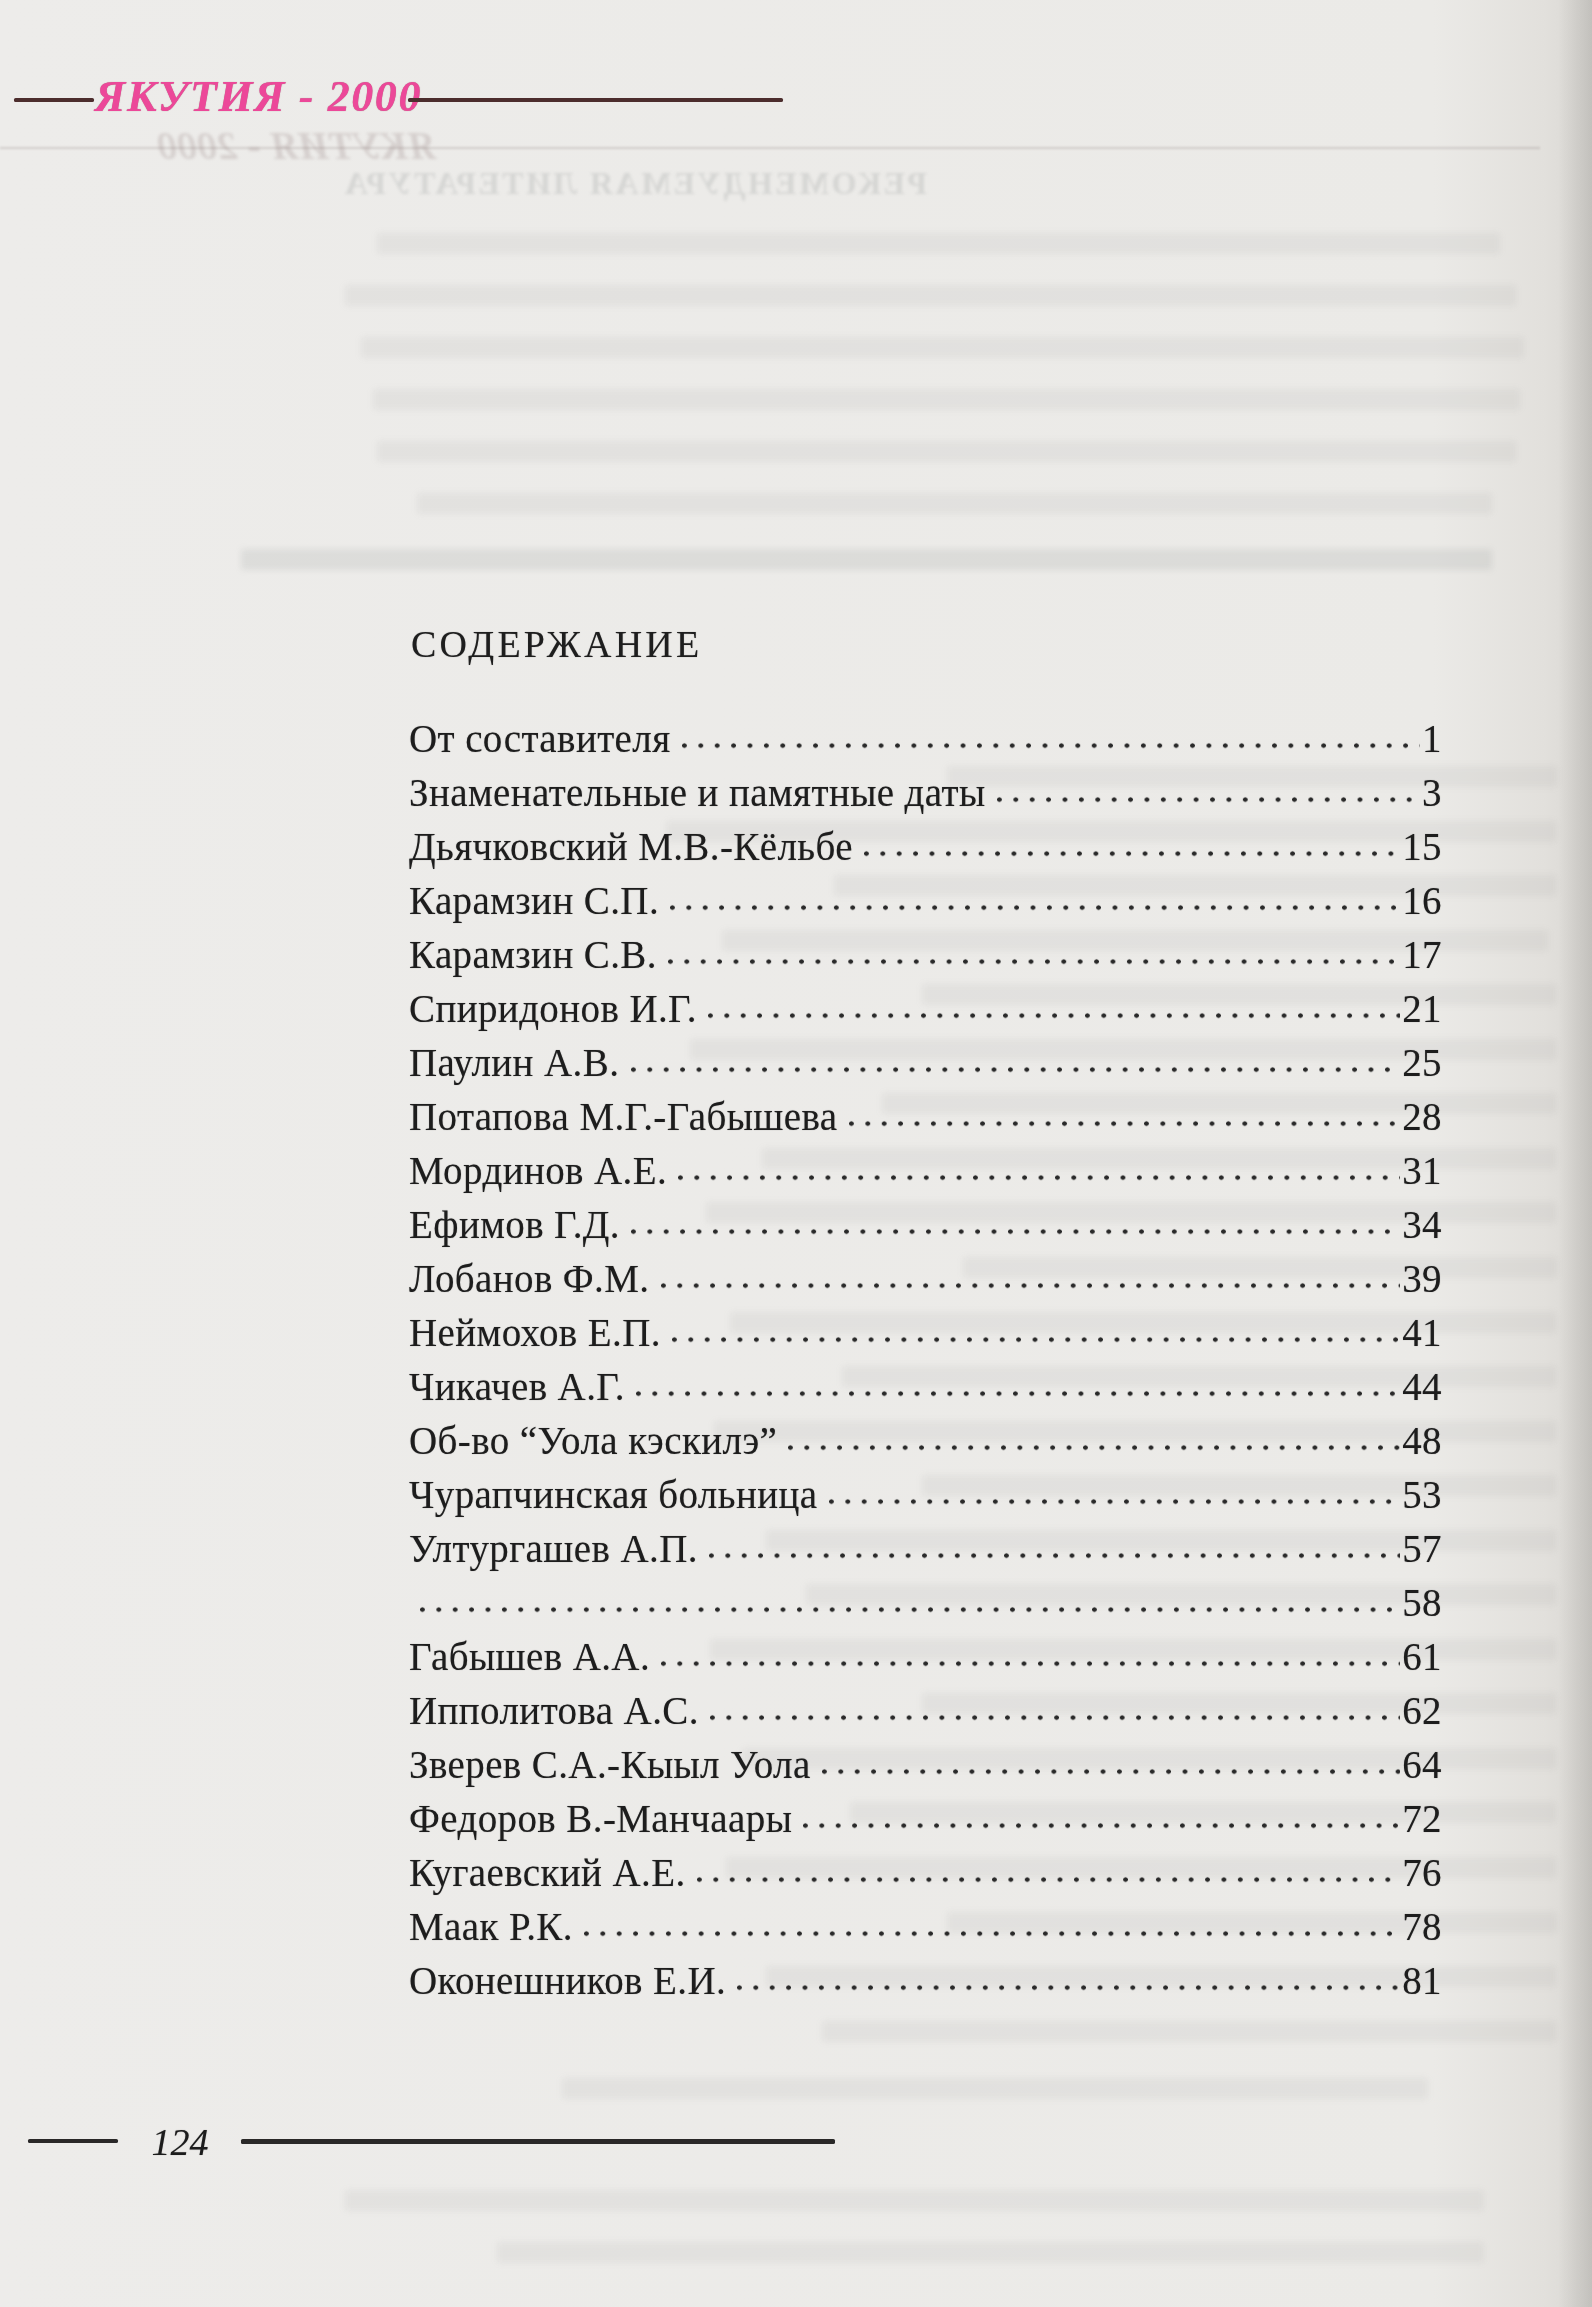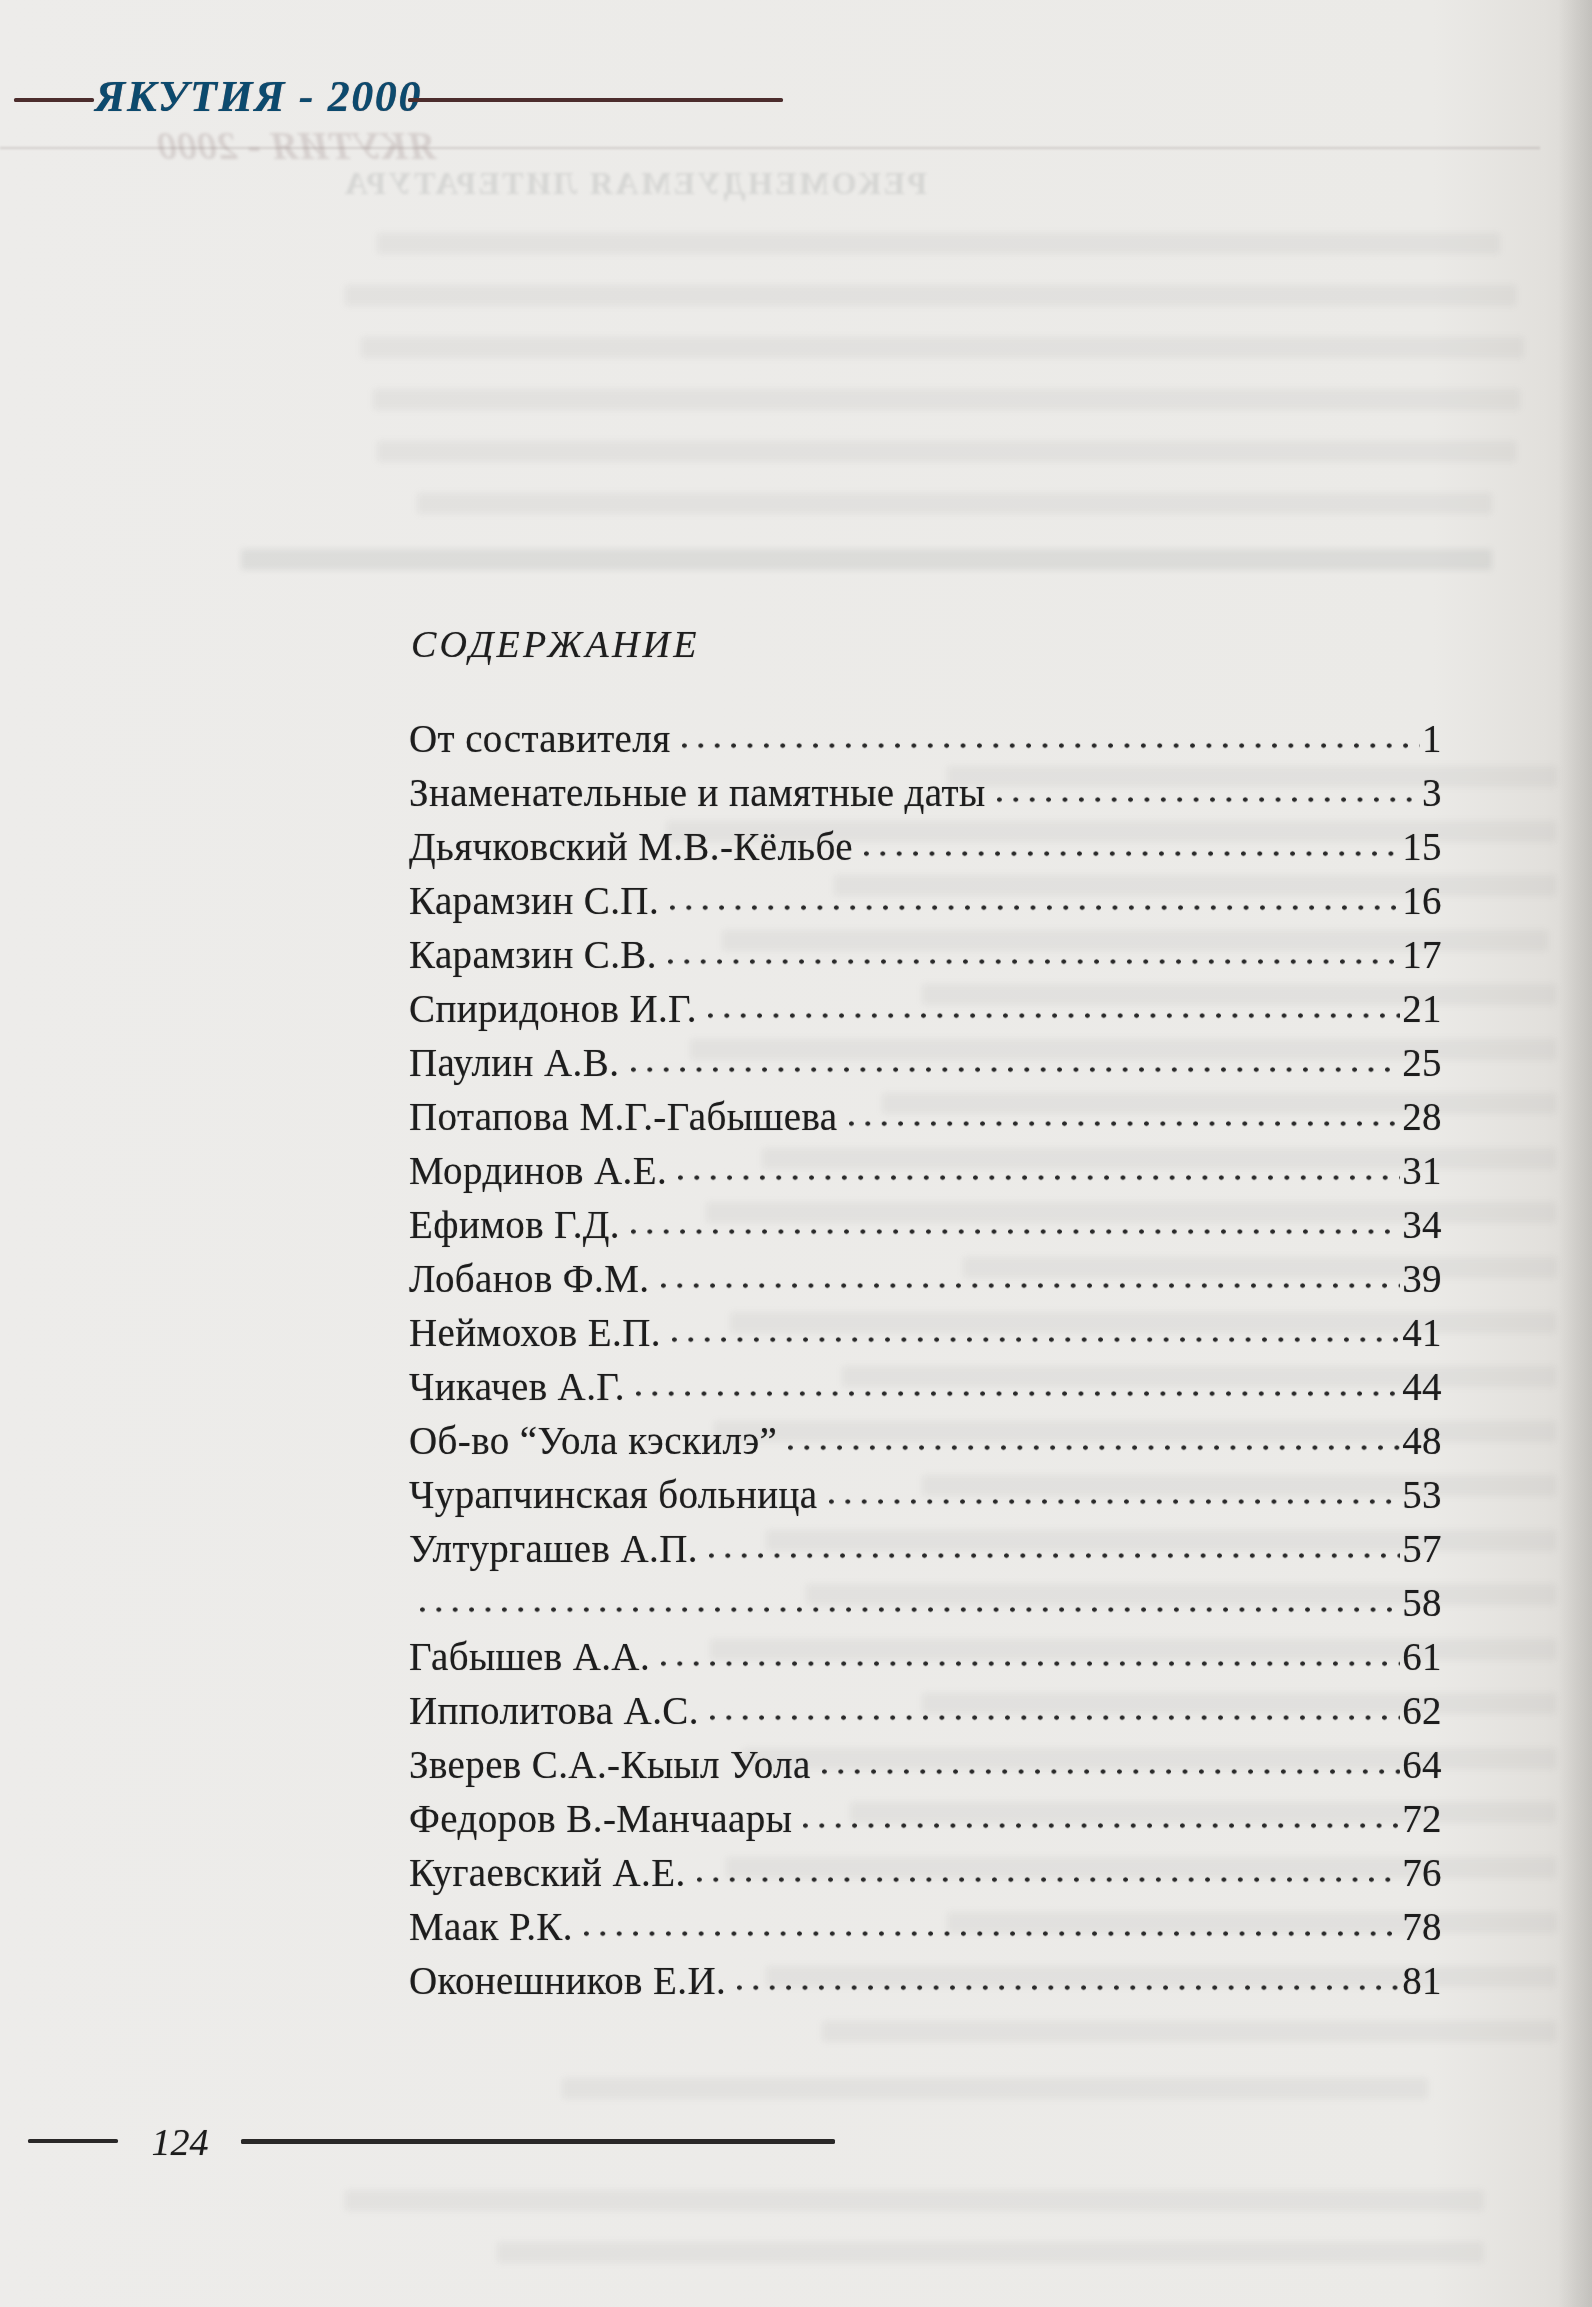--- a/index.html
+++ b/index.html
@@ -8,36 +8,36 @@
     background:linear-gradient(to right,#edecea 0%,#ebeae7 90%,#e2e0dc 97%,#d8d6d2 100%);
     font-family:"Liberation Serif","DejaVu Serif",serif;
     color:#1d1d1d;
   }
   
   .rule{position:absolute;height:4px;background:#4c2d2d;border-radius:1.6px;}
   .rule-dark{position:absolute;height:4px;background:#2a2828;border-radius:1.6px;}
   .header-title{
     position:absolute;left:95px;top:71px;width:311px;text-align:center;
     font-size:44px;font-style:italic;font-weight:bold;letter-spacing:1.6px;
-    color:#0c4a6e;text-shadow:0 0 0.8px rgba(90,30,30,.55);white-space:nowrap;
+    color:#ec4899;text-shadow:0 0 0.8px rgba(90,30,30,.55);white-space:nowrap;
   }
   
   .ghost{position:absolute;transform:scaleX(-1);filter:blur(1.6px);white-space:nowrap;pointer-events:none;}
   .ghost-header{left:96px;top:122px;width:401px;text-align:center;font-size:40px;
     font-style:italic;font-weight:bold;color:rgba(125,100,100,0.20);}
   .ghost-lit{left:365px;top:165px;width:562px;text-align:center;font-size:32px;
     font-weight:bold;letter-spacing:2.4px;color:rgba(105,115,110,0.17);}
   .ghost-line{position:absolute;top:147px;left:0;width:1540px;height:2.4px;
     background:rgba(100,85,85,0.20);filter:blur(0.8px);}
   .gb{position:absolute;height:21px;background:rgba(122,130,126,0.085);
     filter:blur(3.2px);border-radius:3.2px;pointer-events:none;}
   .gb.dk{background:rgba(110,118,114,0.12);}
   
   .section-title{
-    position:absolute;left:411px;top:622px;font-size:38px;font-style:italic;
+    position:absolute;left:411px;top:622px;font-size:38px;
     letter-spacing:3.2px;color:#1e1e1e;text-shadow:0 0 1px rgba(20,20,20,.4);white-space:nowrap;
   }
   
   .toc{position:absolute;left:409px;top:706px;width:1033px;}
   .trow{display:flex;align-items:flex-end;height:54px;}
   .t,.p{line-height:1.04;white-space:nowrap;font-size:39px;letter-spacing:0.4px;
     text-shadow:0 0 1px rgba(15,15,15,.42);}
   .p{text-align:right;}
   .d{flex:1;height:7.2px;margin:0 2.4px 10.4px 11.2px;
     background-image:radial-gradient(circle at 2.4px 3.6px,#2a2a2a 2px,rgba(0,0,0,0) 2.6px);

